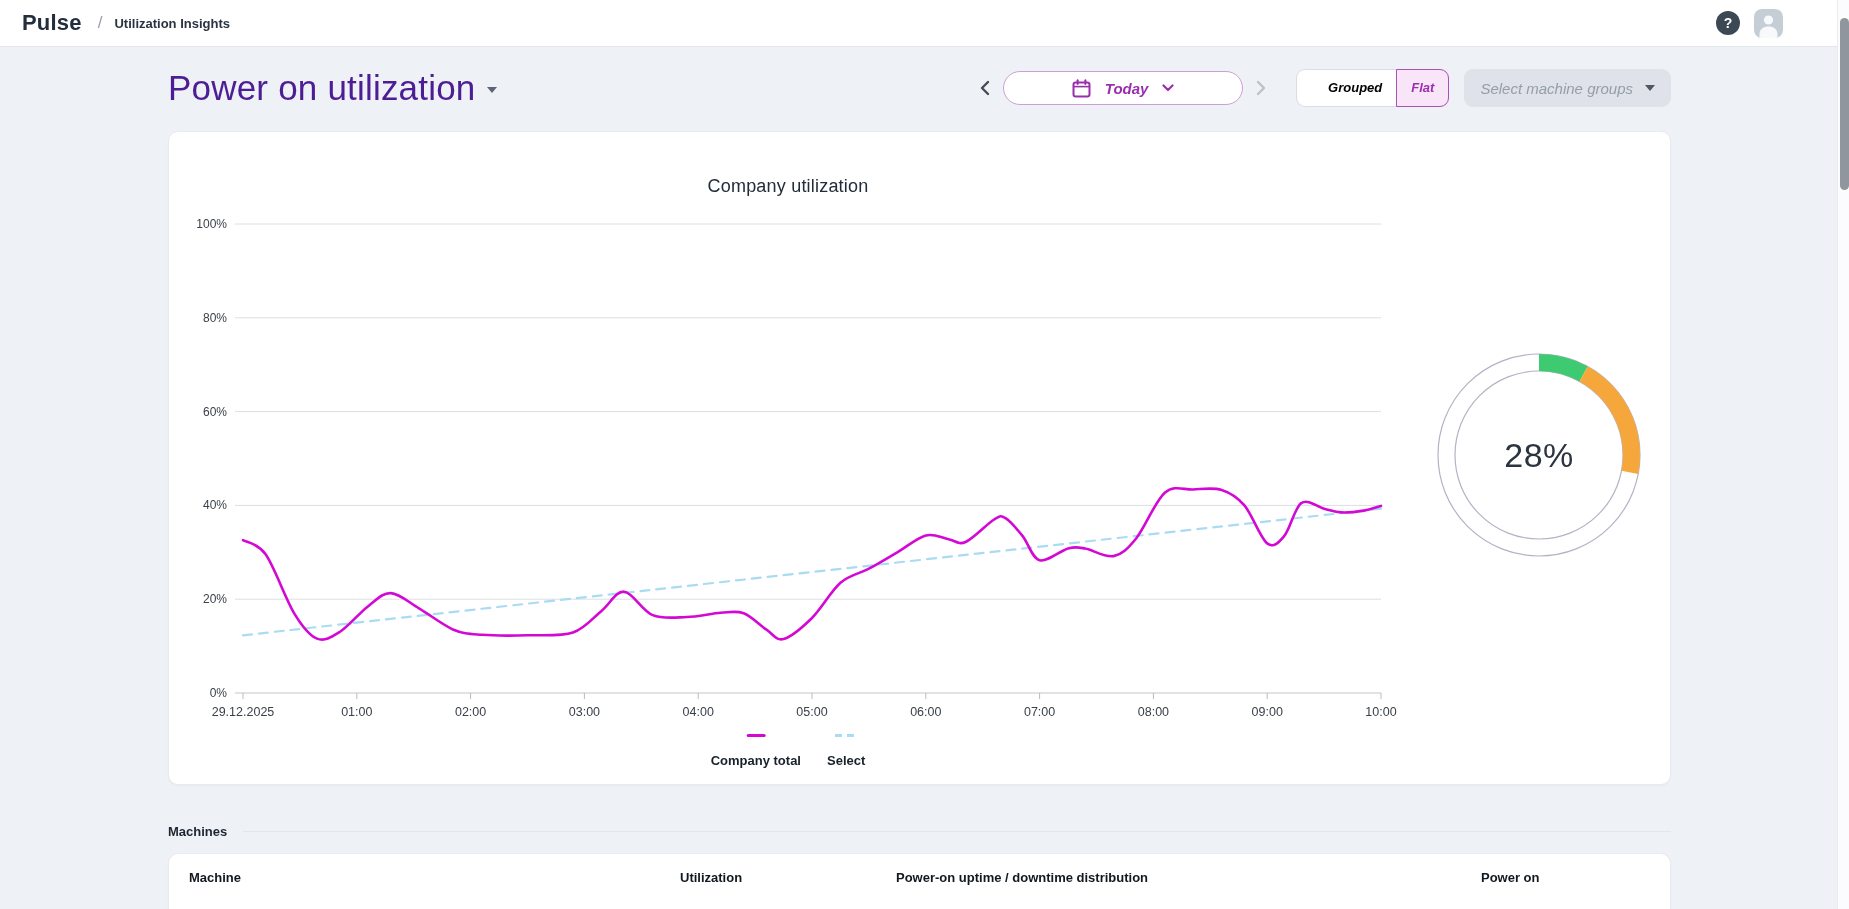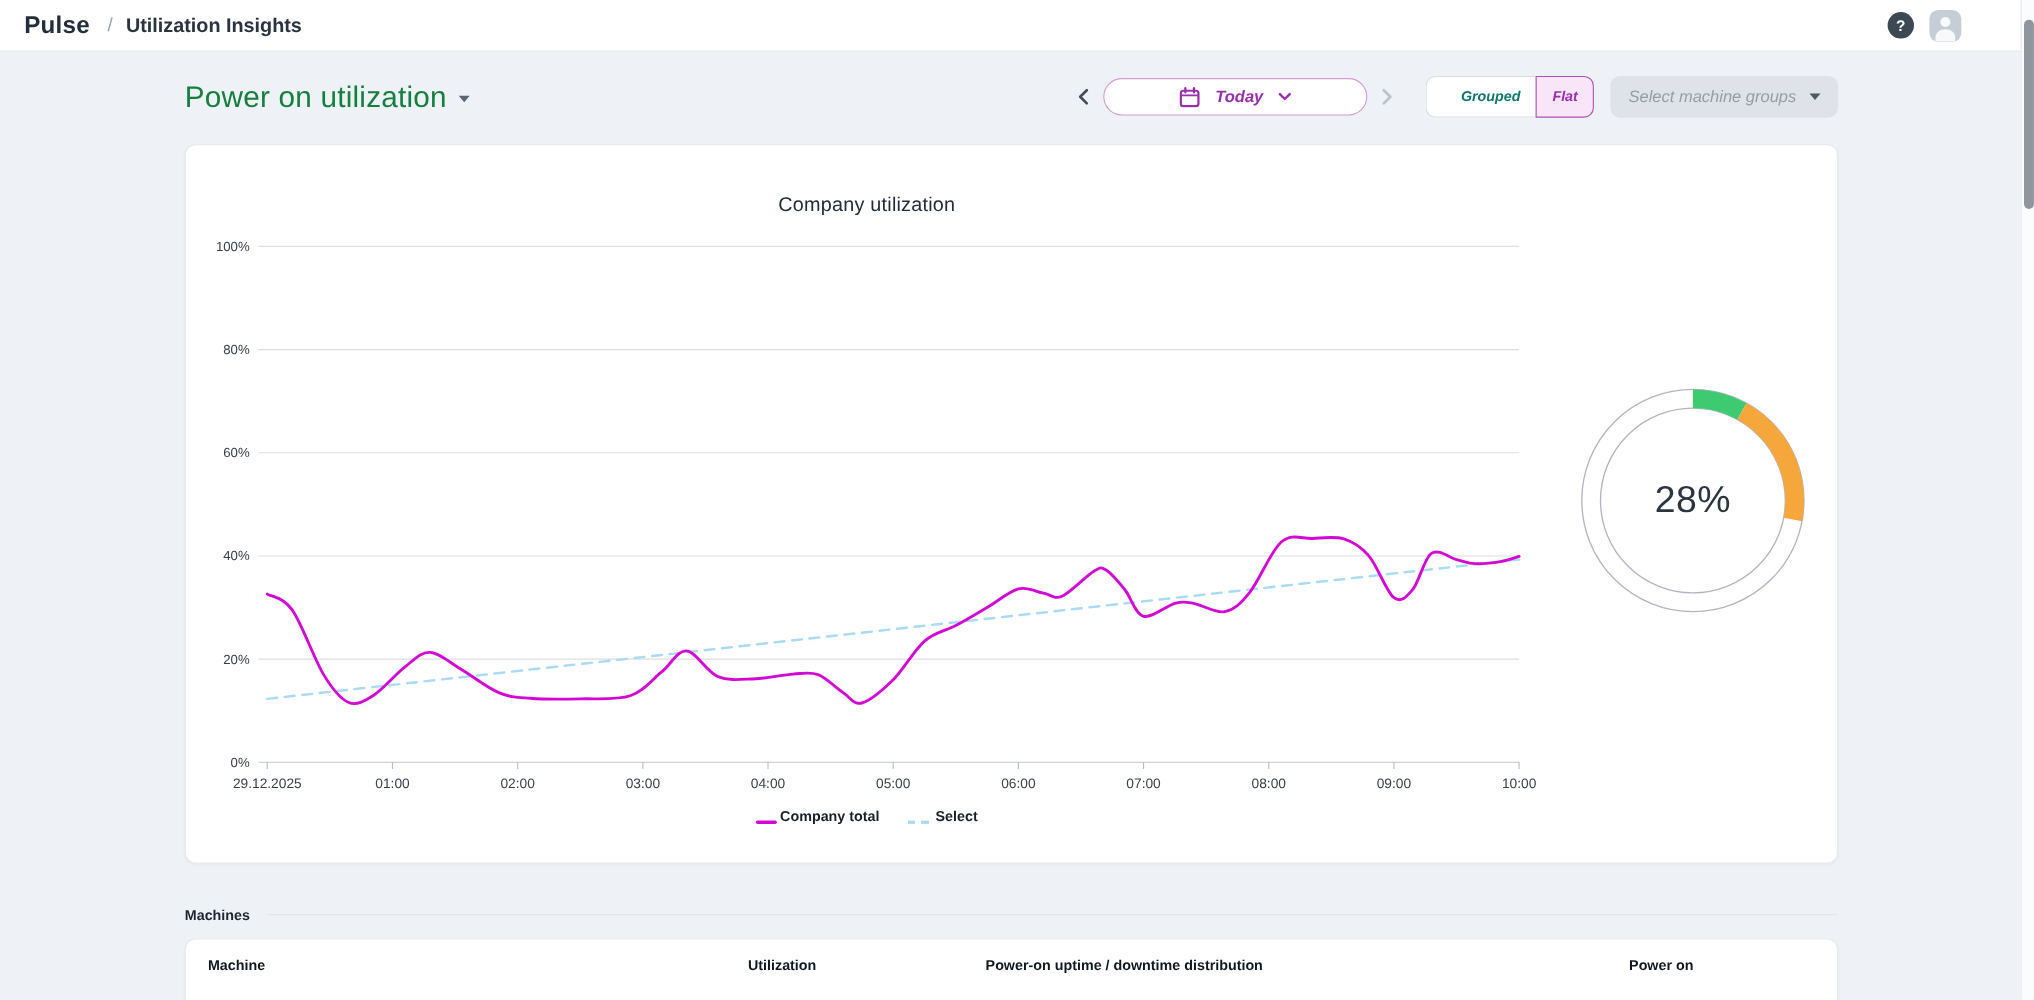--- a/index.html
+++ b/index.html
@@ -10,52 +10,52 @@
     color:#1f2733;
     position:relative;
   }
   
   .topbar{
     height:47px; background:#ffffff; border-bottom:1px solid #e3e7eb;
     display:flex; align-items:center; padding:0 66px 0 22px;
   }
   .brand{ font-size:22px; font-weight:700; color:#232e3c; letter-spacing:.2px; cursor:pointer; }
   .crumb-sep{ color:#9aa2ab; font-size:17px; margin:0 12px 0 16px; font-weight:400; }
-  .breadcrumb{ font-size:18px; font-weight:700; color:#2a3340; }
+  .breadcrumb{ font-size:13px; font-weight:700; color:#2a3340; }
   .topbar-right{ margin-left:auto; display:flex; align-items:center; gap:14px; }
   .help-btn{
     width:24px; height:24px; border-radius:50%; background:#3d4855; color:#ffffff;
     display:flex; align-items:center; justify-content:center; font-size:14px; font-weight:700; cursor:pointer;
   }
   .avatar{
     width:29px; height:29px; border-radius:8px; background:#c5ced6;
     display:flex; align-items:center; justify-content:center; cursor:pointer; overflow:hidden;
   }
   
   .scrollbar{ position:absolute; top:0; right:0; width:12px; height:909px; background:#fbfcfd; border-left:1px solid #ececee; z-index:50; }
   .scroll-thumb{ position:absolute; top:18px; left:1.5px; width:9px; height:172px; background:#8f969e; border-radius:5px; }
   
   .content{ padding:16px 0 0 0; }
   .page-header{
     margin:0 178px 0 168px; height:50px;
     display:flex; align-items:center; justify-content:space-between;
   }
   .page-title{ display:flex; align-items:center; gap:11px; cursor:pointer; }
-  .page-title h1{ font-size:27px; font-weight:500; color:#15803d; letter-spacing:.2px; }
+  .page-title h1{ font-size:35px; font-weight:500; color:#4c1d95; letter-spacing:.2px; }
   .caret-down{ width:0; height:0; border-left:5px solid transparent; border-right:5px solid transparent; border-top:6px solid #5b6573; margin-top:4px; }
   .controls{ display:flex; align-items:center;font-style:italic; }
   .nav-chevron{ background:none; border:none; cursor:pointer; padding:4px 6px; display:flex; align-items:center; }
   .date-pill{
     width:240px; height:34px; margin:0 7px; border:1.5px solid #cf9ed6; border-radius:17px;
     background:#ffffff; display:flex; align-items:center; justify-content:center; gap:14px; cursor:pointer;
   }
   .date-pill .date-label{ font-size:15px; font-weight:700; color:var(--accent,#9a2fae); }
   .seg{ display:inline-flex; margin-left:24px; }
   .seg-btn{ height:38px; line-height:36px; padding:0 14px; font-size:13px; font-weight:700; cursor:pointer; }
-  .seg-grouped{ background:#ffffff; color:#0f766e; border:1px solid #d9dde2; border-right:none; border-radius:9px 0 0 9px;padding-left:31px; }
+  .seg-grouped{ background:#ffffff; color:#000000; border:1px solid #d9dde2; border-right:none; border-radius:9px 0 0 9px;padding-left:31px; }
   .seg-flat{ background:#f8e5f8; color:var(--accent,#9a2fae); border:1px solid #aa51b5; border-radius:0 9px 9px 0; }
   .group-select{
     margin-left:15px; height:38px; min-width:204px; padding:0 16px; border-radius:9px; border:none;
     background:#dfe3e9; display:flex; align-items:center; gap:12px; cursor:pointer;
   }
   .group-select .select-label{ font-size:15px; color:#959da6; }
   .select-caret{ width:0; height:0; border-left:5px solid transparent; border-right:5px solid transparent; border-top:6px solid #4e5863; margin-left:auto; }
   
   .card{
     background:#ffffff; border:1px solid #e7eaee; border-radius:10px;
@@ -68,21 +68,21 @@
   }
   .chart-svg{ position:absolute; left:0; top:0; }
   .donut-value{
     position:absolute; left:1370px; top:323px; transform:translate(-50%,-50%);
     font-size:34px; color:#2b3440; letter-spacing:.5px;
   }
   .legend{
     position:absolute; left:619px; top:602px; transform:translateX(-50%);
     display:flex; align-items:center; gap:26px;
   }
-  .legend-item{ display:flex; align-items:flex-end; gap:3px; cursor:pointer; }
+  .legend-item{ display:flex; align-items:center; gap:16px; cursor:pointer;flex-direction:column; }
   .legend-item .lbl{ font-size:13px; font-weight:700; color:#18202a; }
   .swatch-solid{ width:19px; height:3px; border-radius:2px; background:var(--magenta,#d408d4); }
   .swatch-dashed{ width:22px; height:3px; background-image:repeating-linear-gradient(90deg, var(--trend,#a9dbf3) 0 7px, transparent 7px 12px); }
   
   .machines-head{ margin:39px 178px 0 168px; display:flex; align-items:center; gap:16px; }
   .machines-head h2{ font-size:13px; font-weight:700; color:#1c2530; }
   .head-rule{ flex:1; height:1px; background:#e3e6ea; }
   .table-card{ position:relative; margin:14px 178px 0 168px; height:60px; border-radius:10px 10px 0 0; border-bottom:none; }
   .thead{ position:relative; height:60px; border-bottom:1px solid #e4e7ea; }
   .th{ position:absolute; top:16px; font-size:13px; font-weight:700; color:#101820; white-space:nowrap; }

